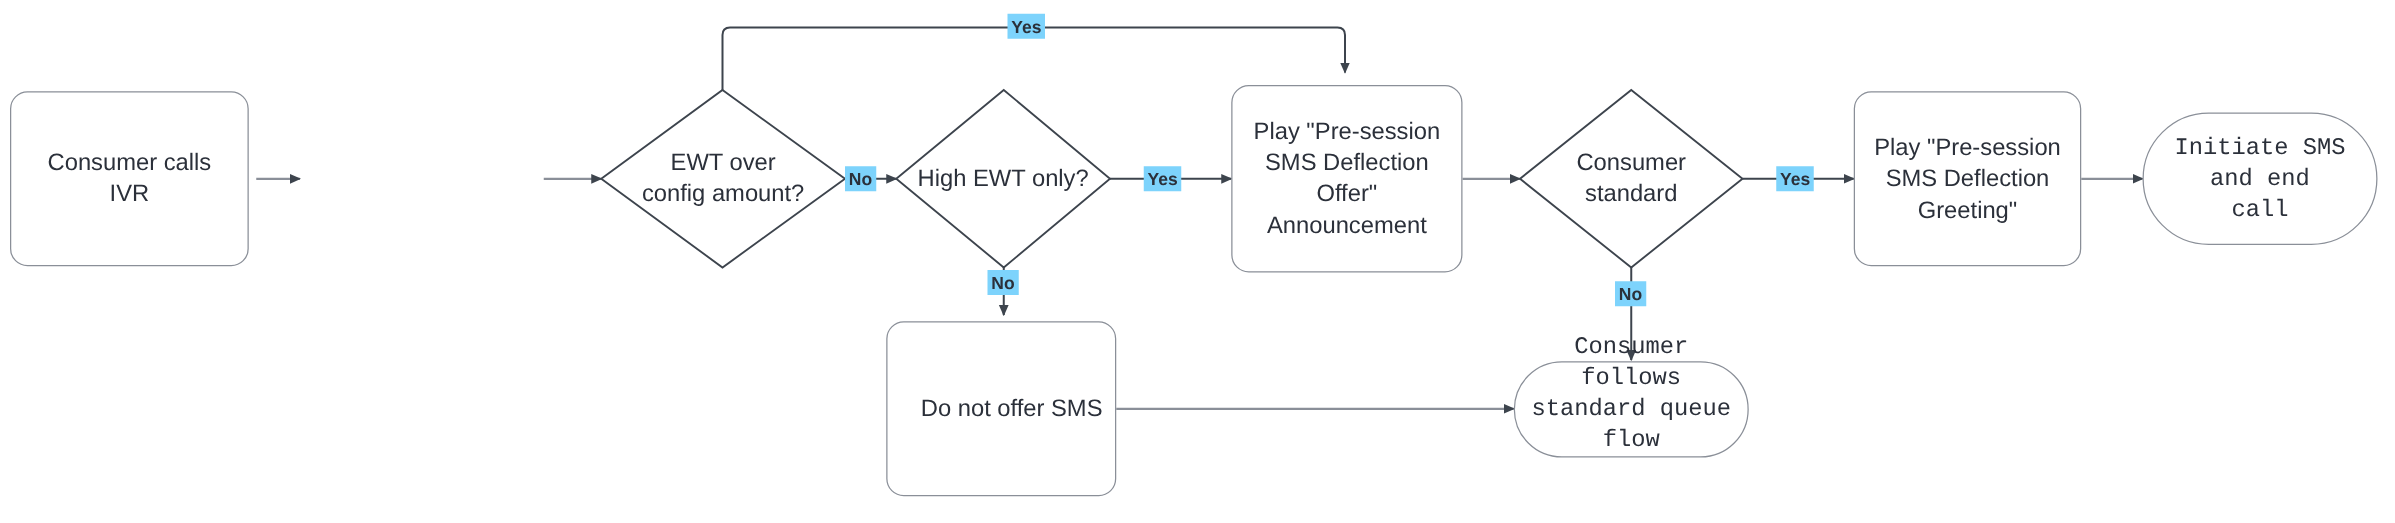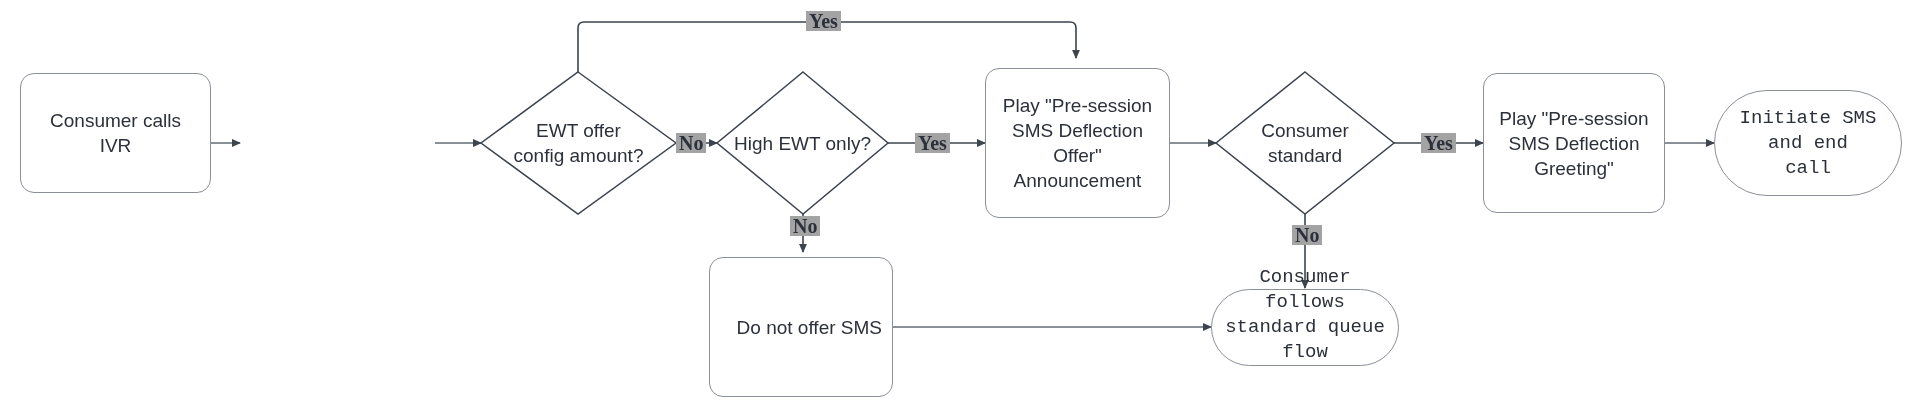--- a/index.html
+++ b/index.html
@@ -67,27 +67,26 @@
     color: #2b303a;
     font-size: 19px;
     line-height: 25px;
     white-space: pre-line;
     box-sizing: border-box;
     padding: 0 8px;
   }
   .edge-label {
     position: absolute;
     color: #2b303a;
-    font-size: 20px;
+    font-size: 14px;
     font-weight: bold;
-    background: #a3a3a3;
+    background: #7dd3fc;
     padding: 0 3px;
     line-height: 20px;
     white-space: nowrap;
-    font-family: Liberation Serif, serif;
   }
 </style>
 </head>
 <body>
 
 <div id="canvas">
 
   <svg class="wires" viewBox="0 0 1916 418" xmlns="http://www.w3.org/2000/svg">
     <defs>
       <marker id="ah" markerWidth="9" markerHeight="9" refX="8" refY="4.5" orient="auto" markerUnits="userSpaceOnUse">
@@ -151,21 +150,21 @@
     </g>
 
     
     <g>
       <polygon points="578,72 676,143 578,214 481,143" fill="#ffffff" stroke="#3d444d" stroke-width="1.5"></polygon>
       <polygon points="803,72 888,143 803,214 717,143" fill="#ffffff" stroke="#3d444d" stroke-width="1.5"></polygon>
       <polygon points="1305,72 1394,143 1305,214 1216,143" fill="#ffffff" stroke="#3d444d" stroke-width="1.5"></polygon>
     </g>
   </svg>
 
-  <div class="node rect" style="left:20px; top:73px; width:191px; height:120px;">
+  <div class="node rect" style="left:8px; top:73px; width:191px; height:140px;">
     <span class="label">Consumer calls
 IVR</span>
   </div>
 
 
   <div class="node rect" style="left:985px; top:68px; width:185px; height:150px;">
     <span class="label">Play "Pre-session
 SMS Deflection
 Offer"
 Announcement</span>
@@ -185,21 +184,21 @@
   <div class="node rect" style="left:709px; top:257px; width:184px; height:140px;justify-content:flex-end;">
     <span class="label">Do not offer SMS</span>
   </div>
 
   <div class="node stadium" style="left:1211px; top:289px; width:188px; height:77px;align-items:flex-end;">
     <span class="label">Consumer follows
 standard queue flow</span>
   </div>
 
   <div class="diamond" style="left:481px; top:72px; width:195px; height:142px;">
-    <div class="dlabel">EWT offer
+    <div class="dlabel">EWT over
 config amount?</div>
   </div>
 
   <div class="diamond" style="left:717px; top:72px; width:171px; height:142px;">
     <div class="dlabel">High EWT only?</div>
   </div>
 
   <div class="diamond" style="left:1216px; top:72px; width:178px; height:142px;">
     <div class="dlabel">Consumer
 standard</div>

